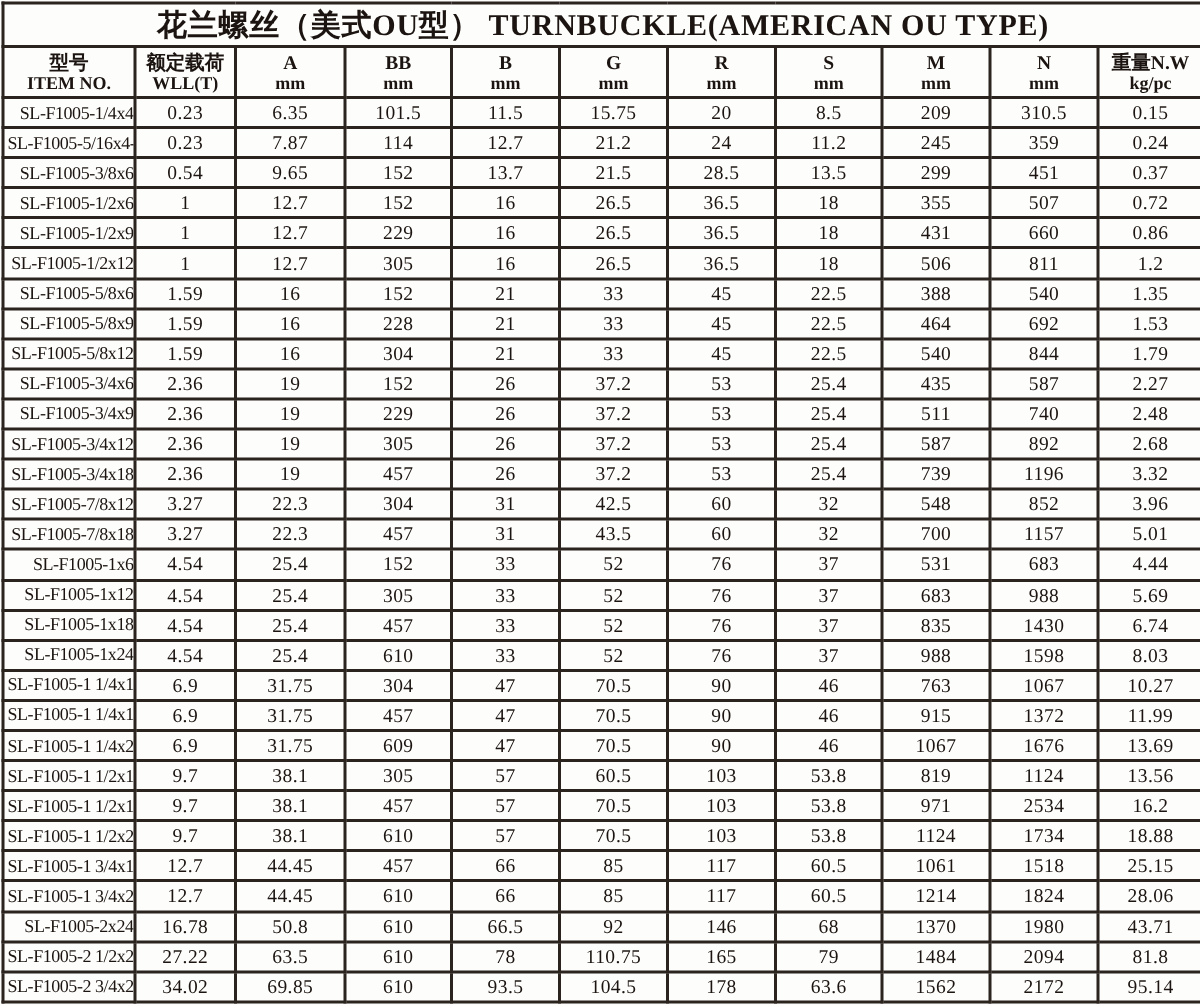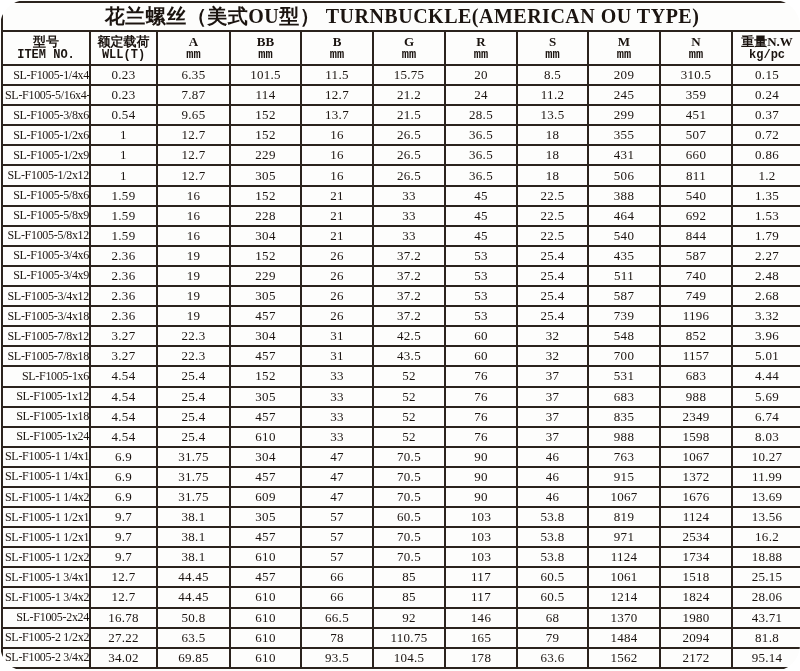--- a/index.html
+++ b/index.html
@@ -4,21 +4,20 @@
 <style>
   html, body { margin: 0; padding: 0; background: #ffffff; }
   .sheet {
     position: relative;
     width: 800px;
     height: 671px;
     background: #fdfdfc;
     font-family: "Liberation Serif", "DejaVu Serif", serif;
     color: #1b1410;
     overflow: hidden;
-    border-radius: 26px;
   }
   table.spec {
     border-collapse: collapse;
     table-layout: fixed;
     width: 797px;
     height: 668px;
     margin: 1px;
   }
   table.spec td, table.spec th {
     border: 2px solid #2b231d;
@@ -29,21 +28,21 @@
     white-space: nowrap;
   }
   td.title-cell {
     height: 24px;
     font-size: 20px;
     font-weight: bold;
     letter-spacing: 0.5px;
   }
   thead th { height: 32px; font-weight: bold; }
   thead .h1 { font-size: 13px; line-height: 15px; }
-  thead .h2 { font-size: 12px; line-height: 13px; font-family: Liberation Mono, monospace; }
+  thead .h2 { font-size: 12px; line-height: 13px; }
   tbody td {
     font-size: 13px;
     letter-spacing: 0.3px;
   }
   tbody td.item {
     text-align: right;
     font-size: 12px;
     letter-spacing: -0.3px;
     padding-left: 2px;
   }
@@ -264,21 +263,21 @@
         <tr>
           <td class="item">SL-F1005-3/4x12</td>
           <td>2.36</td>
           <td>19</td>
           <td>305</td>
           <td>26</td>
           <td>37.2</td>
           <td>53</td>
           <td>25.4</td>
           <td>587</td>
-          <td>749</td>
+          <td>892</td>
           <td>2.68</td>
         </tr>
         <tr>
           <td class="item">SL-F1005-3/4x18</td>
           <td>2.36</td>
           <td>19</td>
           <td>457</td>
           <td>26</td>
           <td>37.2</td>
           <td>53</td>
@@ -342,21 +341,21 @@
         <tr>
           <td class="item">SL-F1005-1x18</td>
           <td>4.54</td>
           <td>25.4</td>
           <td>457</td>
           <td>33</td>
           <td>52</td>
           <td>76</td>
           <td>37</td>
           <td>835</td>
-          <td>2349</td>
+          <td>1430</td>
           <td>6.74</td>
         </tr>
         <tr>
           <td class="item">SL-F1005-1x24</td>
           <td>4.54</td>
           <td>25.4</td>
           <td>610</td>
           <td>33</td>
           <td>52</td>
           <td>76</td>

